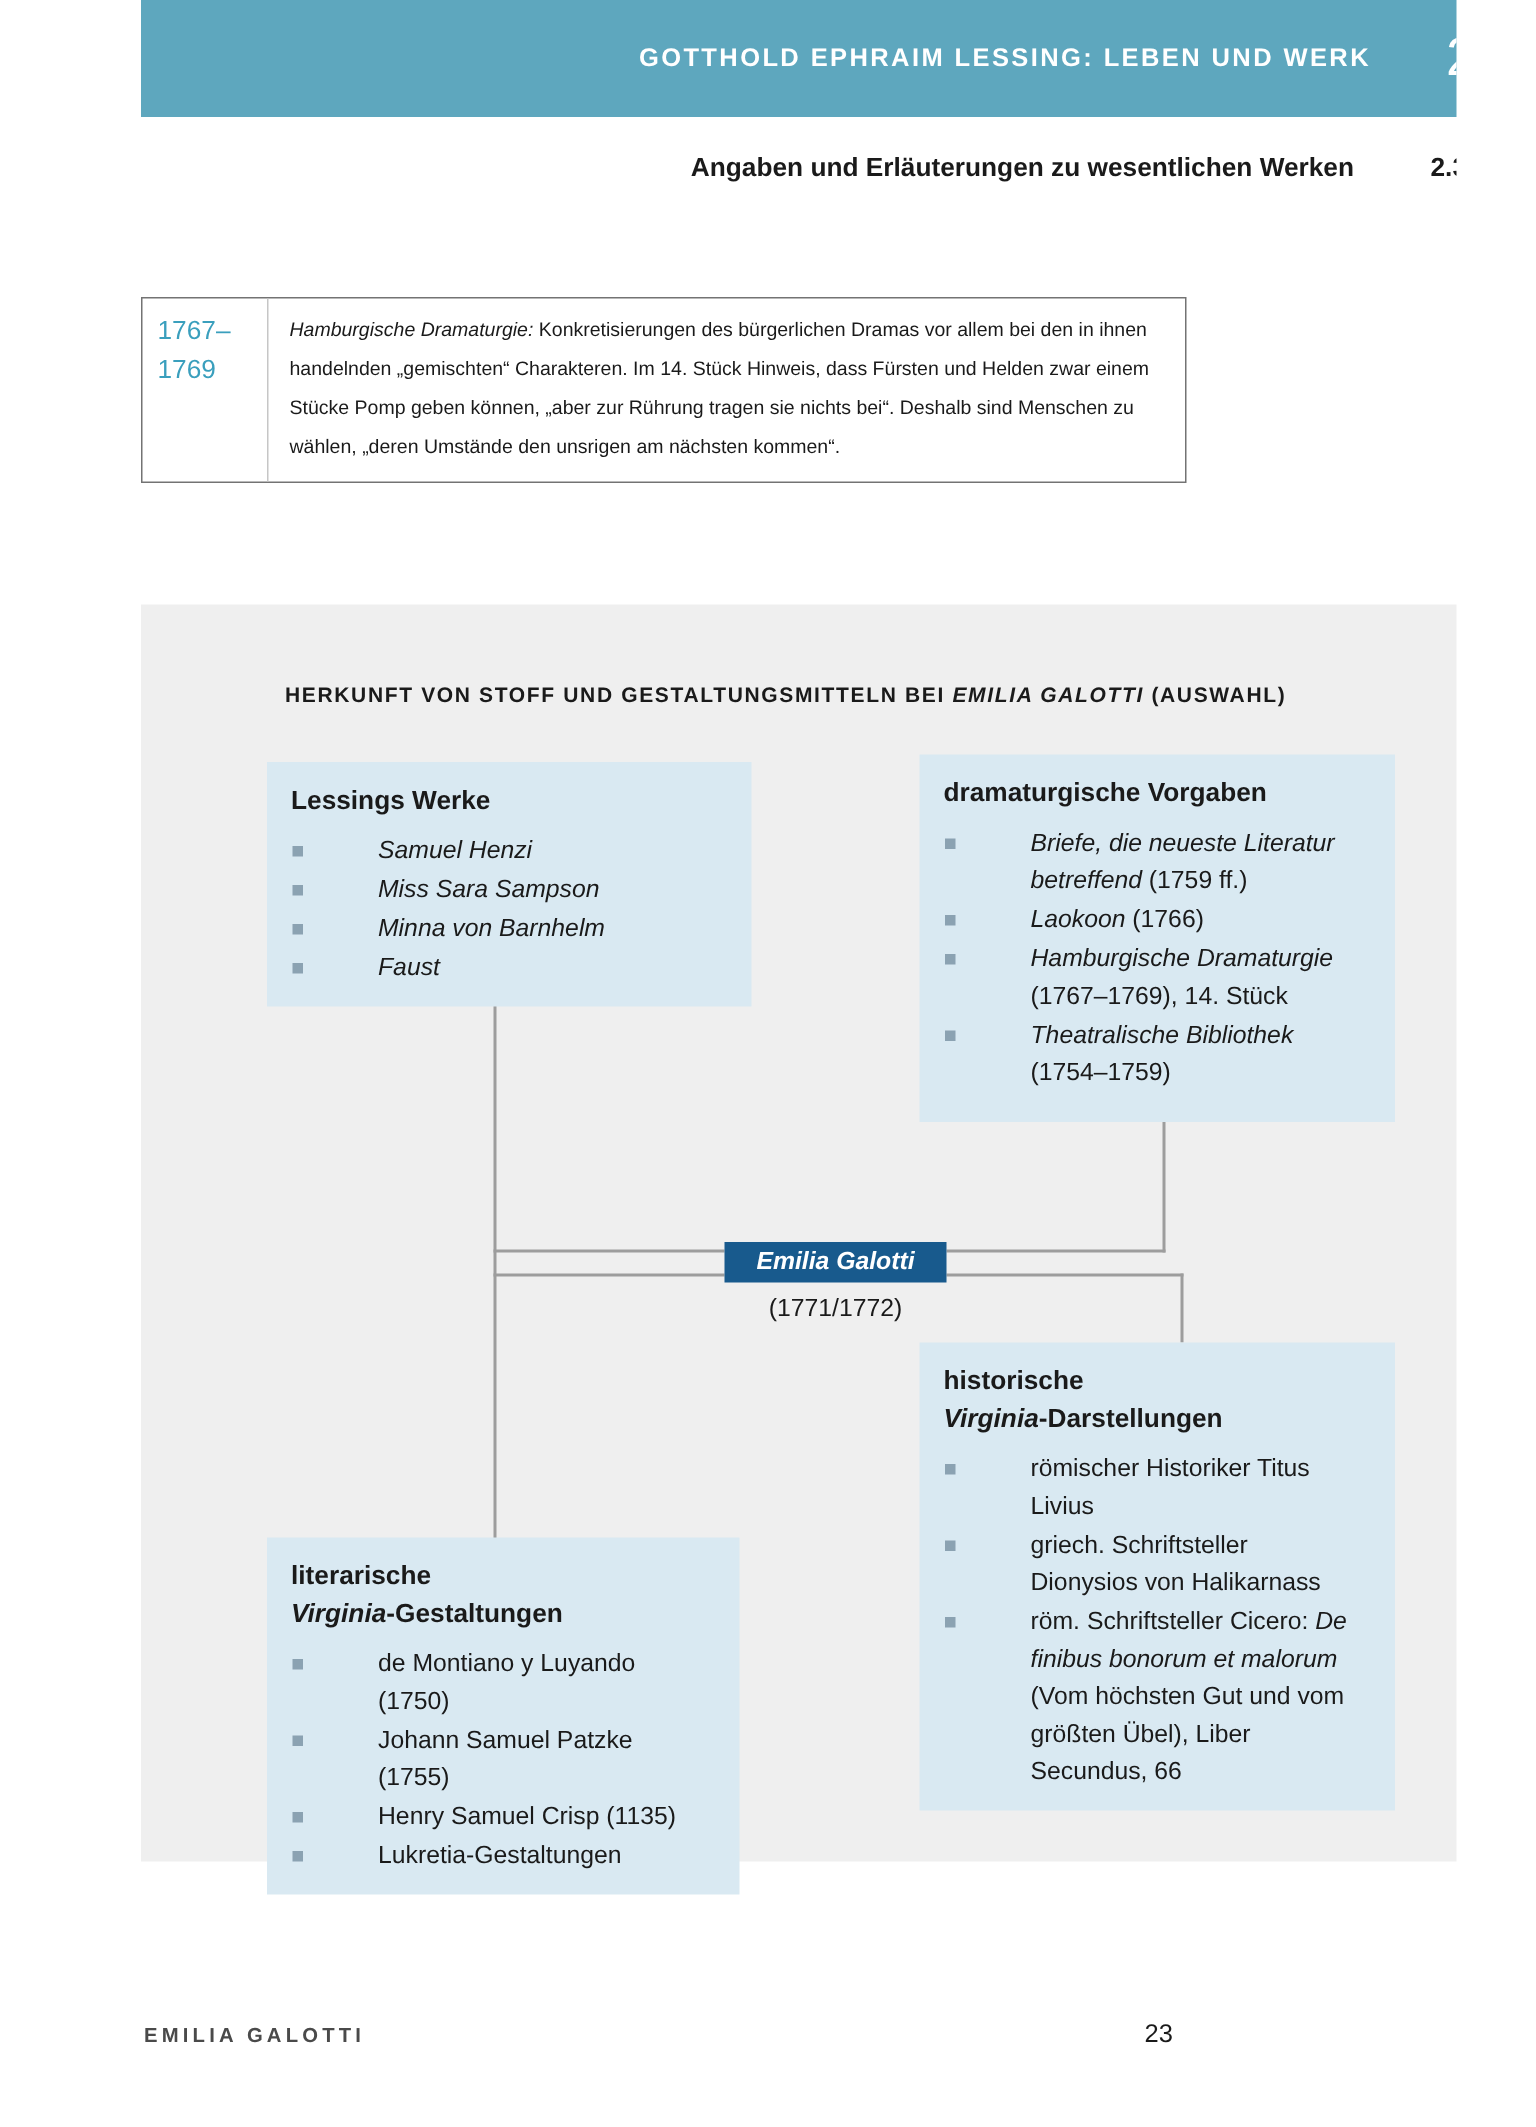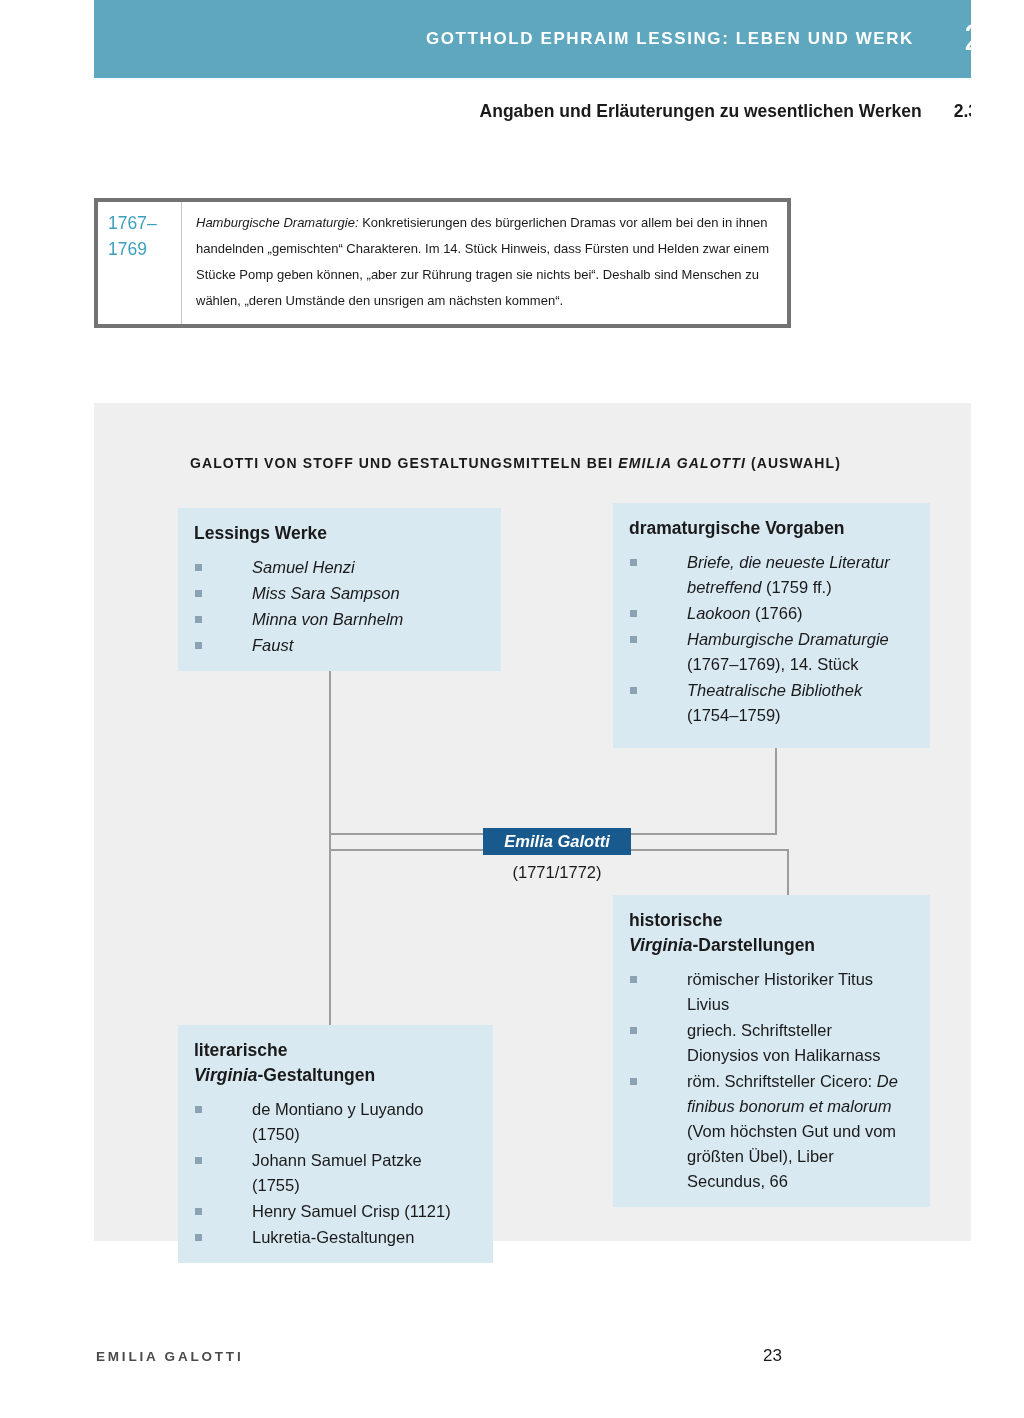--- a/index.html
+++ b/index.html
@@ -7,25 +7,25 @@
   .page { position:relative; width:971px; height:1418px; background:#ffffff; overflow:hidden; }
   .abs { position:absolute; }
 
   
   #header-bar { left:94px; top:0; width:930px; height:78px; background:#5ea7be; }
   #header-title { position:absolute; right:110px; top:29px; color:#ffffff; font-weight:bold;
                   font-size:17px; letter-spacing:1.6px; white-space:nowrap; }
   #chapter-num { position:absolute; right:40px; top:19px; color:#ffffff; font-size:36px; line-height:38px; }
 
   
-  #subheader { left:0; top:101px; width:978px; display:flex; justify-content:flex-end; gap:32px;
+  #subheader { left:0; top:101px; width:978px; display:flex; justify-content:flex-end; gap:51px;
                font-weight:bold; font-size:17.5px; }
 
   
-  #timeline { left:94px; top:198px; width:697px; border:4px solid #737373; box-sizing:border-box;
+  #timeline { left:94px; top:198px; width:697px; border:1px solid #737373; box-sizing:border-box;
               display:flex; background:#ffffff; }
   .tl-date { width:84px; box-sizing:border-box; border-right:1px solid #c6c6c6; padding:8px 0 8px 10px;
              color:#3a9fbd; font-size:17.5px; line-height:26px; flex:none; }
   .tl-text { flex:1; padding:8px 14px 10px 14px; font-size:13px; line-height:26px; }
 
   
   #diagram { left:94px; top:403px; width:930px; height:838px; background:#efefef; }
   #diagram-title { position:absolute; left:96px; top:52px; font-size:14px; font-weight:bold;
                    letter-spacing:1.1px; white-space:nowrap; }
 
@@ -80,21 +80,21 @@
       <div>1769</div>
     </div>
     <div class="tl-text">
       <em>Hamburgische Dramaturgie:</em><span> Konkretisierungen des bürgerlichen Dramas vor allem bei den in ihnen handelnden „gemischten“ Charakteren. Im 14. Stück Hinweis, dass Fürsten und Helden zwar einem Stücke Pomp geben können, „aber zur Rührung tragen sie nichts bei“. Deshalb sind Menschen zu wählen, „deren Umstände den unsrigen am nächsten kommen“.</span>
     </div>
   </div>
 
   <div id="diagram" class="abs">
 
     <div id="diagram-title">
-      <span>GALOTTI VON STOFF UND GESTALTUNGSMITTELN BEI </span><em>EMILIA GALOTTI</em><span> (AUSWAHL)</span>
+      <span>HERKUNFT VON STOFF UND GESTALTUNGSMITTELN BEI </span><em>EMILIA GALOTTI</em><span> (AUSWAHL)</span>
     </div>
 
     <div class="line" id="line-left-v"></div>
     <div class="line" id="line-left-h1"></div>
     <div class="line" id="line-left-h2"></div>
     <div class="line" id="line-right-v1"></div>
     <div class="line" id="line-right-h1"></div>
     <div class="line" id="line-right-h2"></div>
     <div class="line" id="line-right-v2"></div>
 
@@ -164,21 +164,21 @@
       <div class="ditem">
         <span class="bullet"></span>
         <span class="ditem-text">de Montiano y Luyando (1750)</span>
       </div>
       <div class="ditem">
         <span class="bullet"></span>
         <span class="ditem-text">Johann Samuel Patzke (1755)</span>
       </div>
       <div class="ditem">
         <span class="bullet"></span>
-        <span class="ditem-text">Henry Samuel Crisp (1121)</span>
+        <span class="ditem-text">Henry Samuel Crisp (1135)</span>
       </div>
       <div class="ditem">
         <span class="bullet"></span>
         <span class="ditem-text">Lukretia-Gestaltungen</span>
       </div>
     </div>
 
   </div>
 
   <div id="footer-title" class="abs">EMILIA GALOTTI</div>

